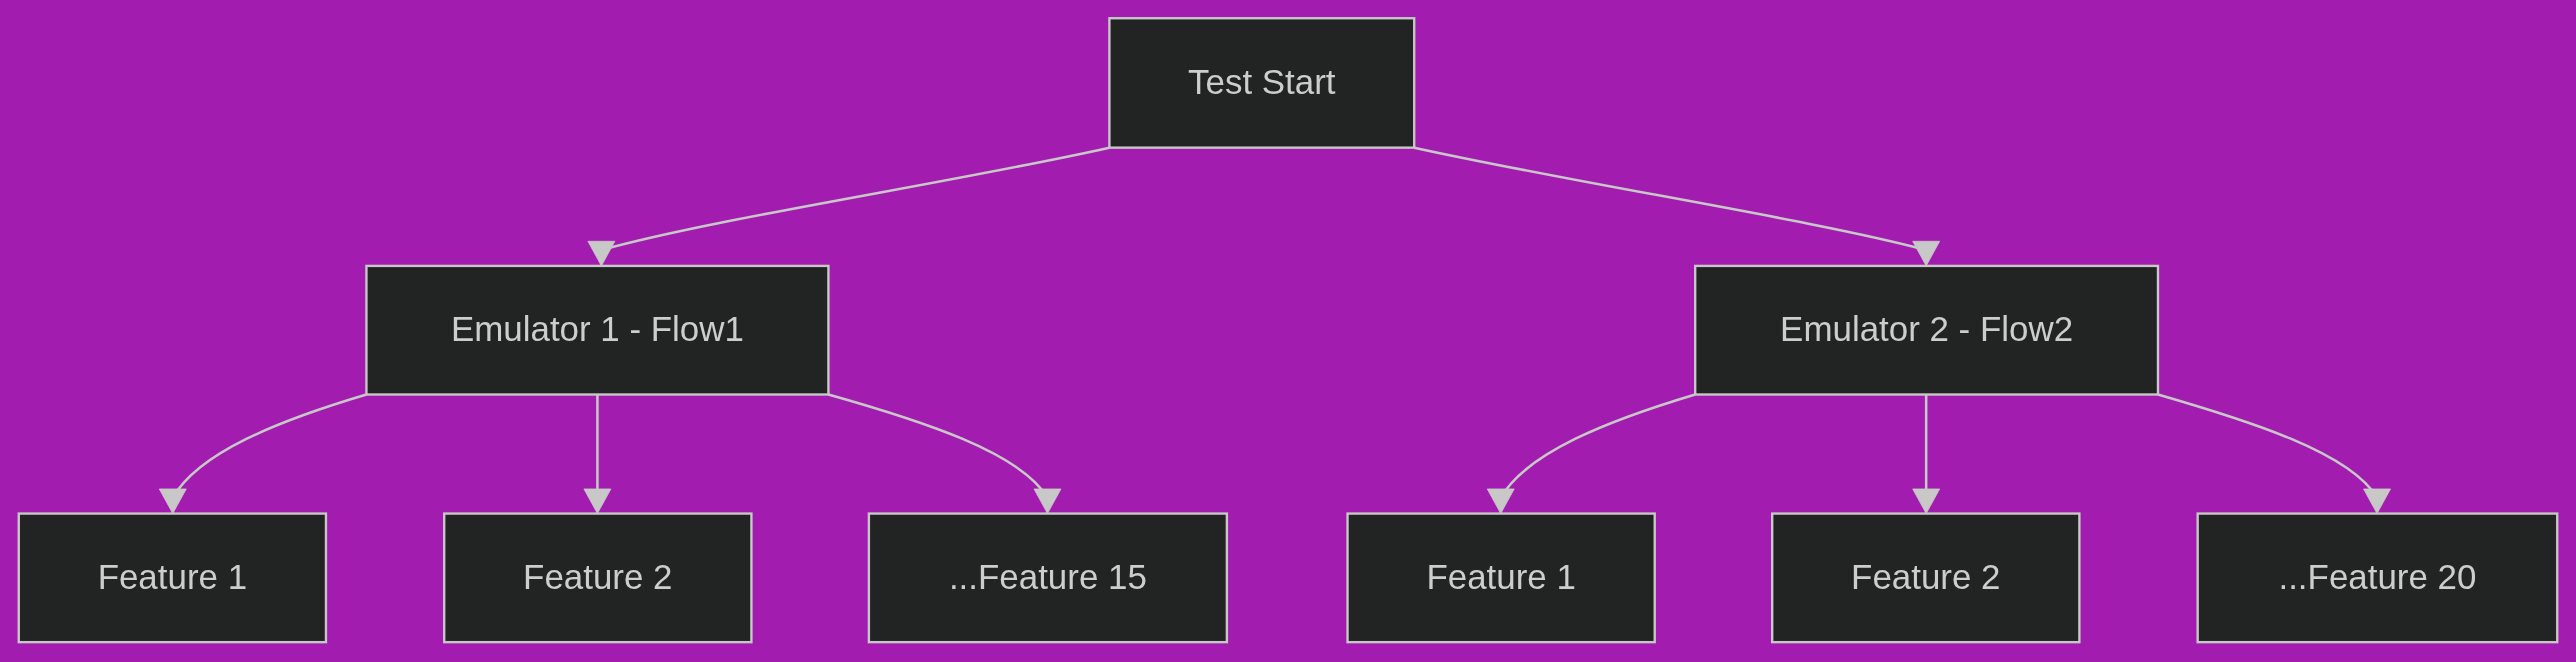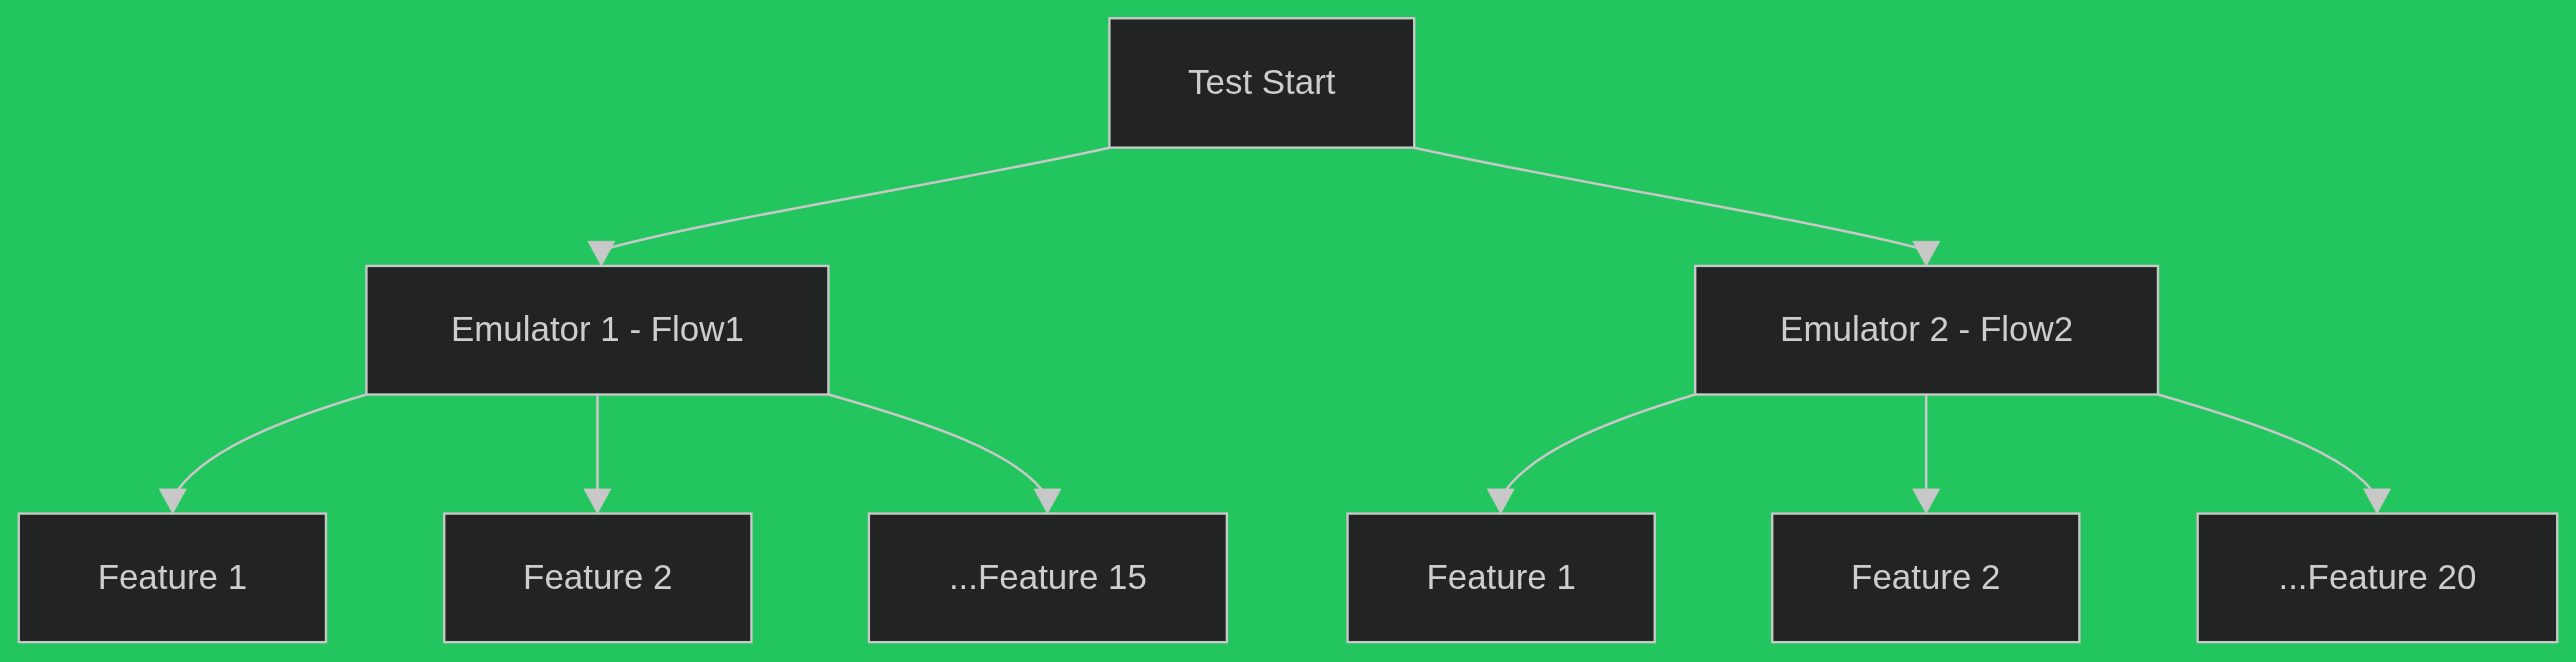--- a/index.html
+++ b/index.html
@@ -10,21 +10,21 @@
   body {
     width: 2576px;
     height: 662px;
     overflow: hidden;
     font-family: "Liberation Sans", sans-serif;
   }
   #diagram-root {
     position: relative;
     width: 2576px;
     height: 662px;
-    background: #22c55e;
+    background: #a21caf;
   }
   #graph-svg {
     display: block;
     width: 2576px;
     height: 662px;
   }
   .node-box {
     fill: #222323;
     stroke: #c8c8c8;
     stroke-width: 3;

